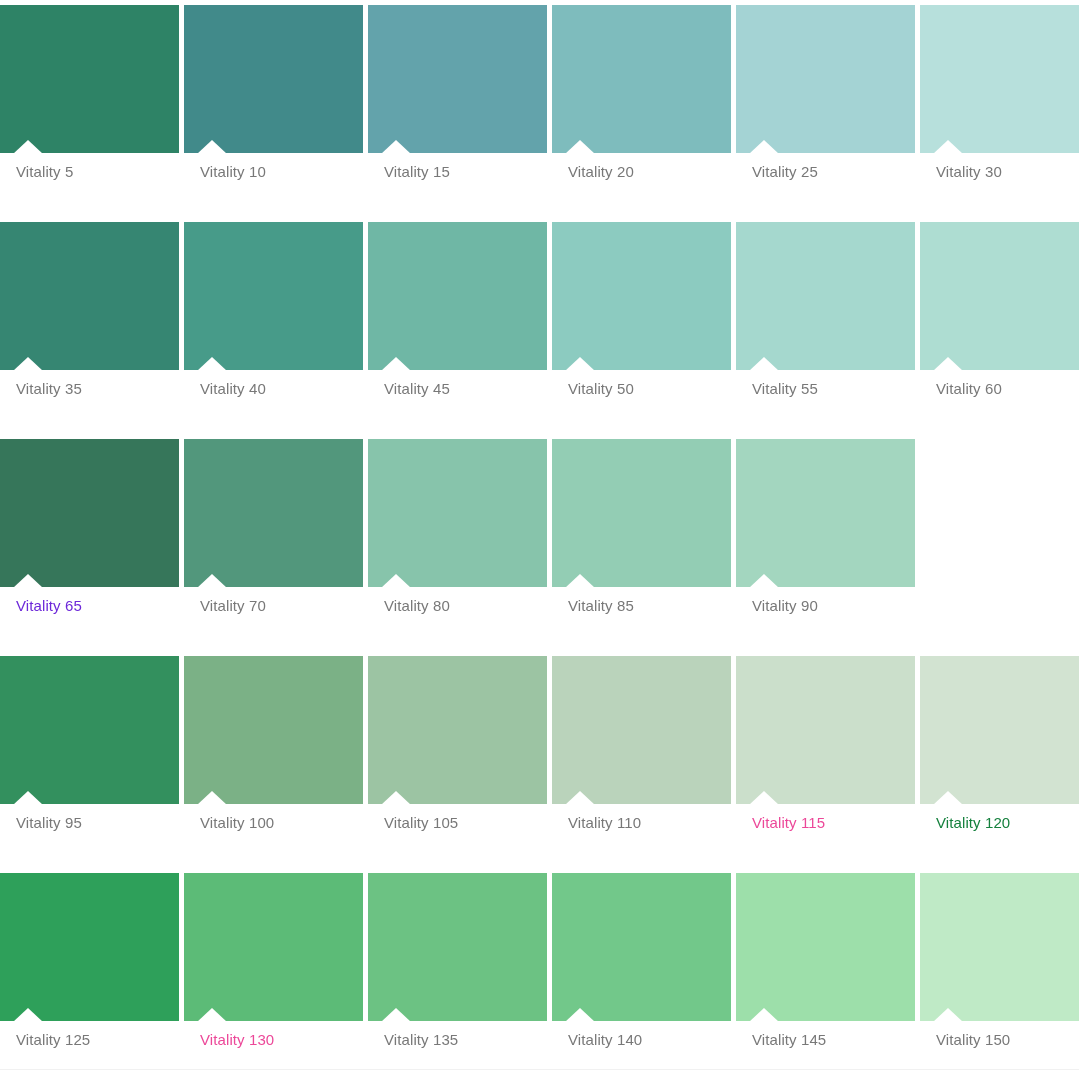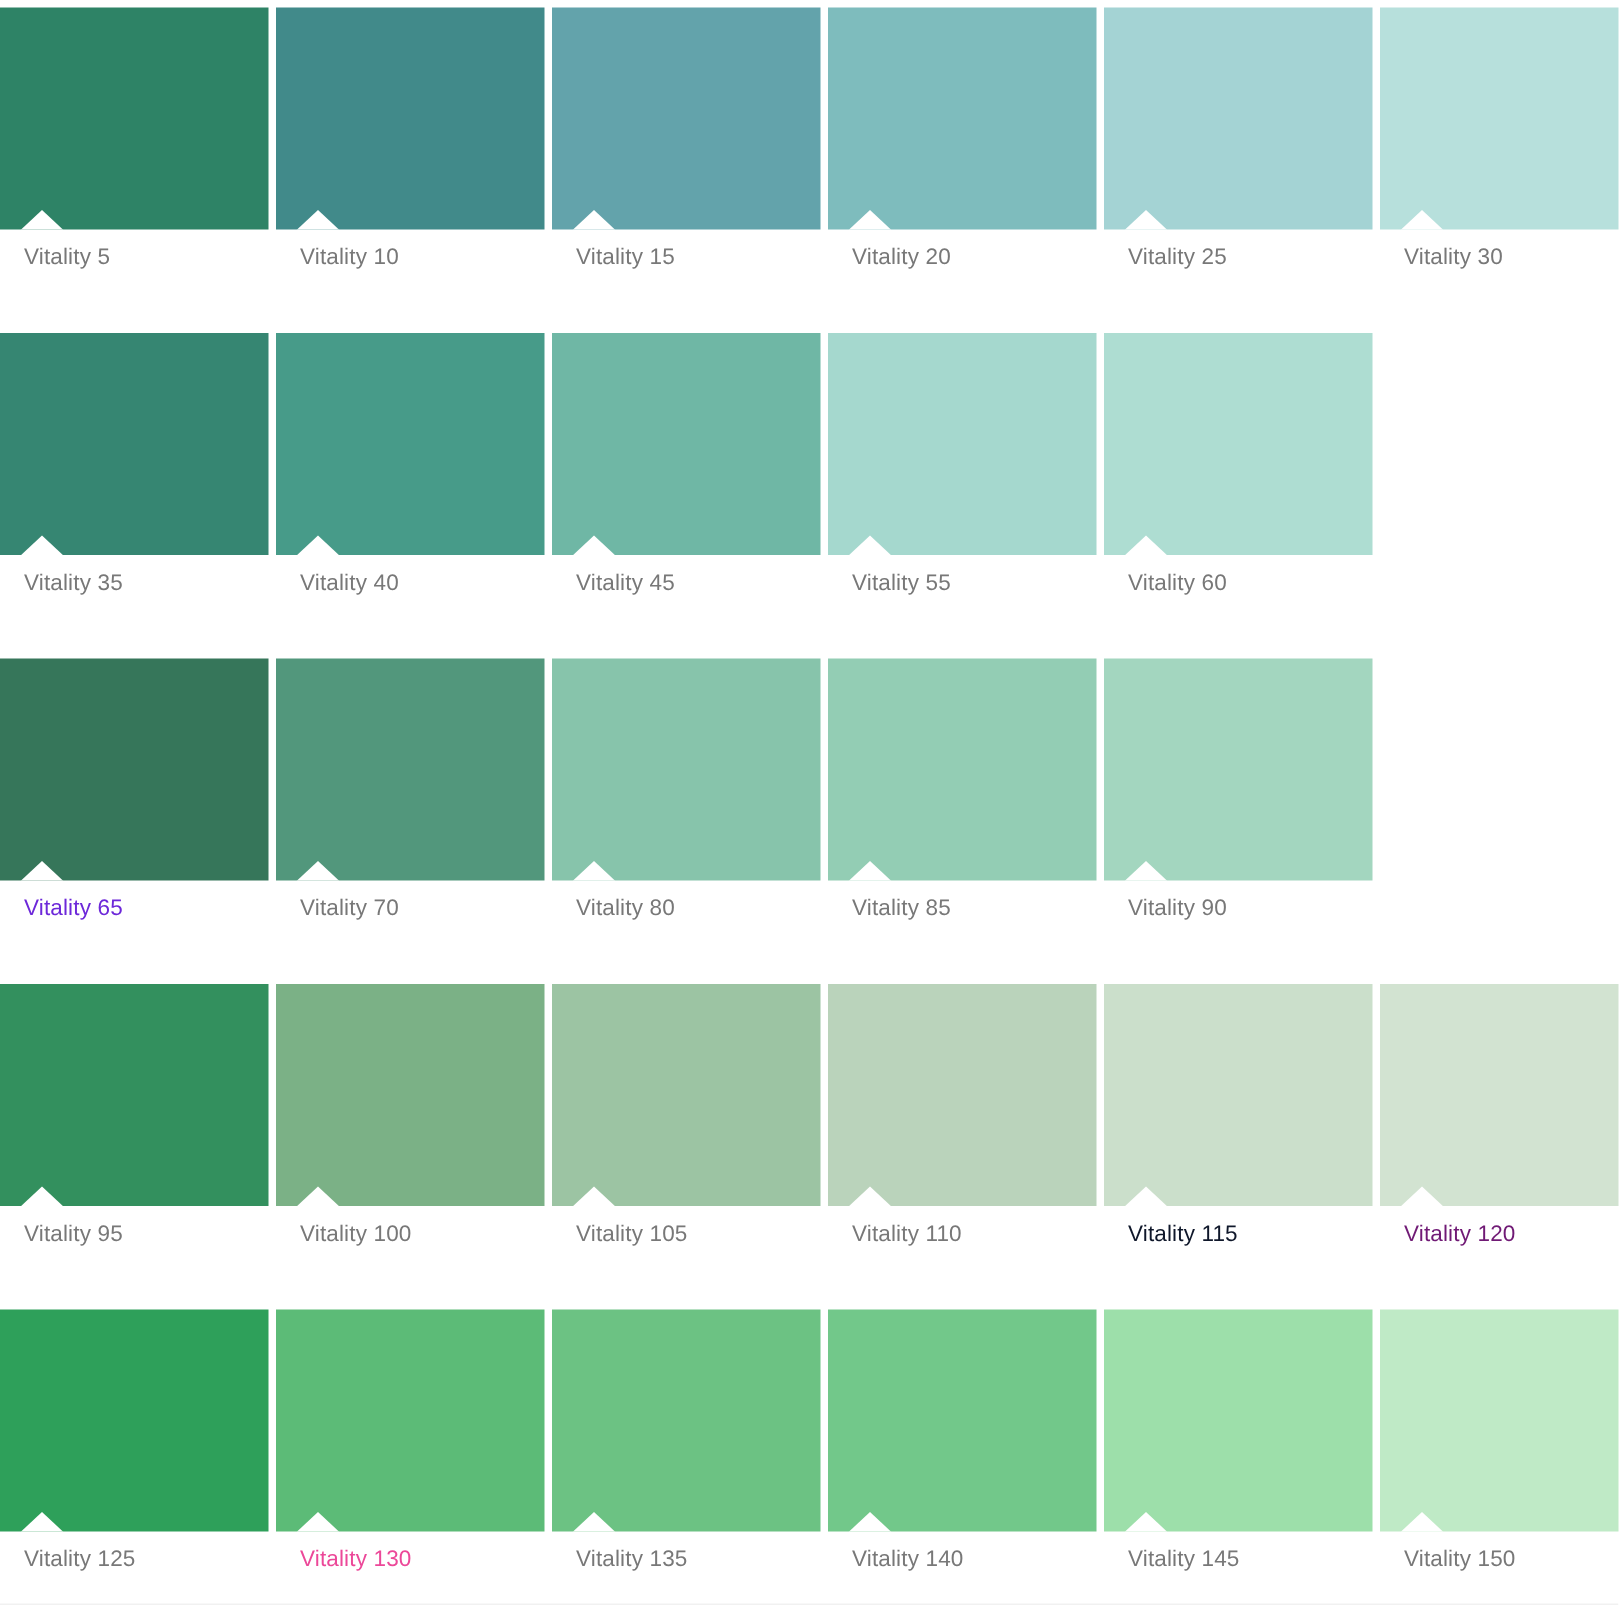--- a/index.html
+++ b/index.html
@@ -131,20 +131,26 @@
       </div>
       <div class="swatch-label" style="color: rgb(120, 120, 120);">Vitality 40</div>
     </div>
     <div class="swatch-cell">
       <div class="swatch-chip" style="background-color: rgb(111, 183, 165);">
         <span class="swatch-notch"></span>
       </div>
       <div class="swatch-label" style="color: rgb(120, 120, 120);">Vitality 45</div>
     </div>
     <div class="swatch-cell">
+      <div class="swatch-chip" style="background-color: rgb(140, 203, 192);">
+        <span class="swatch-notch"></span>
+      </div>
+      <div class="swatch-label" style="color: rgb(120, 120, 120);">Vitality 50</div>
+    </div>
+    <div class="swatch-cell">
       <div class="swatch-chip" style="background-color: rgb(165, 216, 206);">
         <span class="swatch-notch"></span>
       </div>
       <div class="swatch-label" style="color: rgb(120, 120, 120);">Vitality 55</div>
     </div>
     <div class="swatch-cell">
       <div class="swatch-chip" style="background-color: rgb(174, 221, 210);">
         <span class="swatch-notch"></span>
       </div>
       <div class="swatch-label" style="color: rgb(120, 120, 120);">Vitality 60</div>
@@ -206,27 +212,27 @@
     <div class="swatch-cell">
       <div class="swatch-chip" style="background-color: rgb(186, 211, 187);">
         <span class="swatch-notch"></span>
       </div>
       <div class="swatch-label" style="color: rgb(120, 120, 120);">Vitality 110</div>
     </div>
     <div class="swatch-cell">
       <div class="swatch-chip" style="background-color: rgb(203, 223, 203);">
         <span class="swatch-notch"></span>
       </div>
-      <div class="swatch-label" style="color: #0f172a;">Vitality 115</div>
+      <div class="swatch-label" style="color: #ec4899;">Vitality 115</div>
     </div>
     <div class="swatch-cell">
       <div class="swatch-chip" style="background-color: rgb(210, 227, 209);">
         <span class="swatch-notch"></span>
       </div>
-      <div class="swatch-label" style="color: #701a75;">Vitality 120</div>
+      <div class="swatch-label" style="color: #15803d;">Vitality 120</div>
     </div>
   </div>
 
   <div class="palette-row">
     <div class="swatch-cell">
       <div class="swatch-chip" style="background-color: rgb(46, 160, 90);">
         <span class="swatch-notch"></span>
       </div>
       <div class="swatch-label" style="color: rgb(120, 120, 120);">Vitality 125</div>
     </div>

